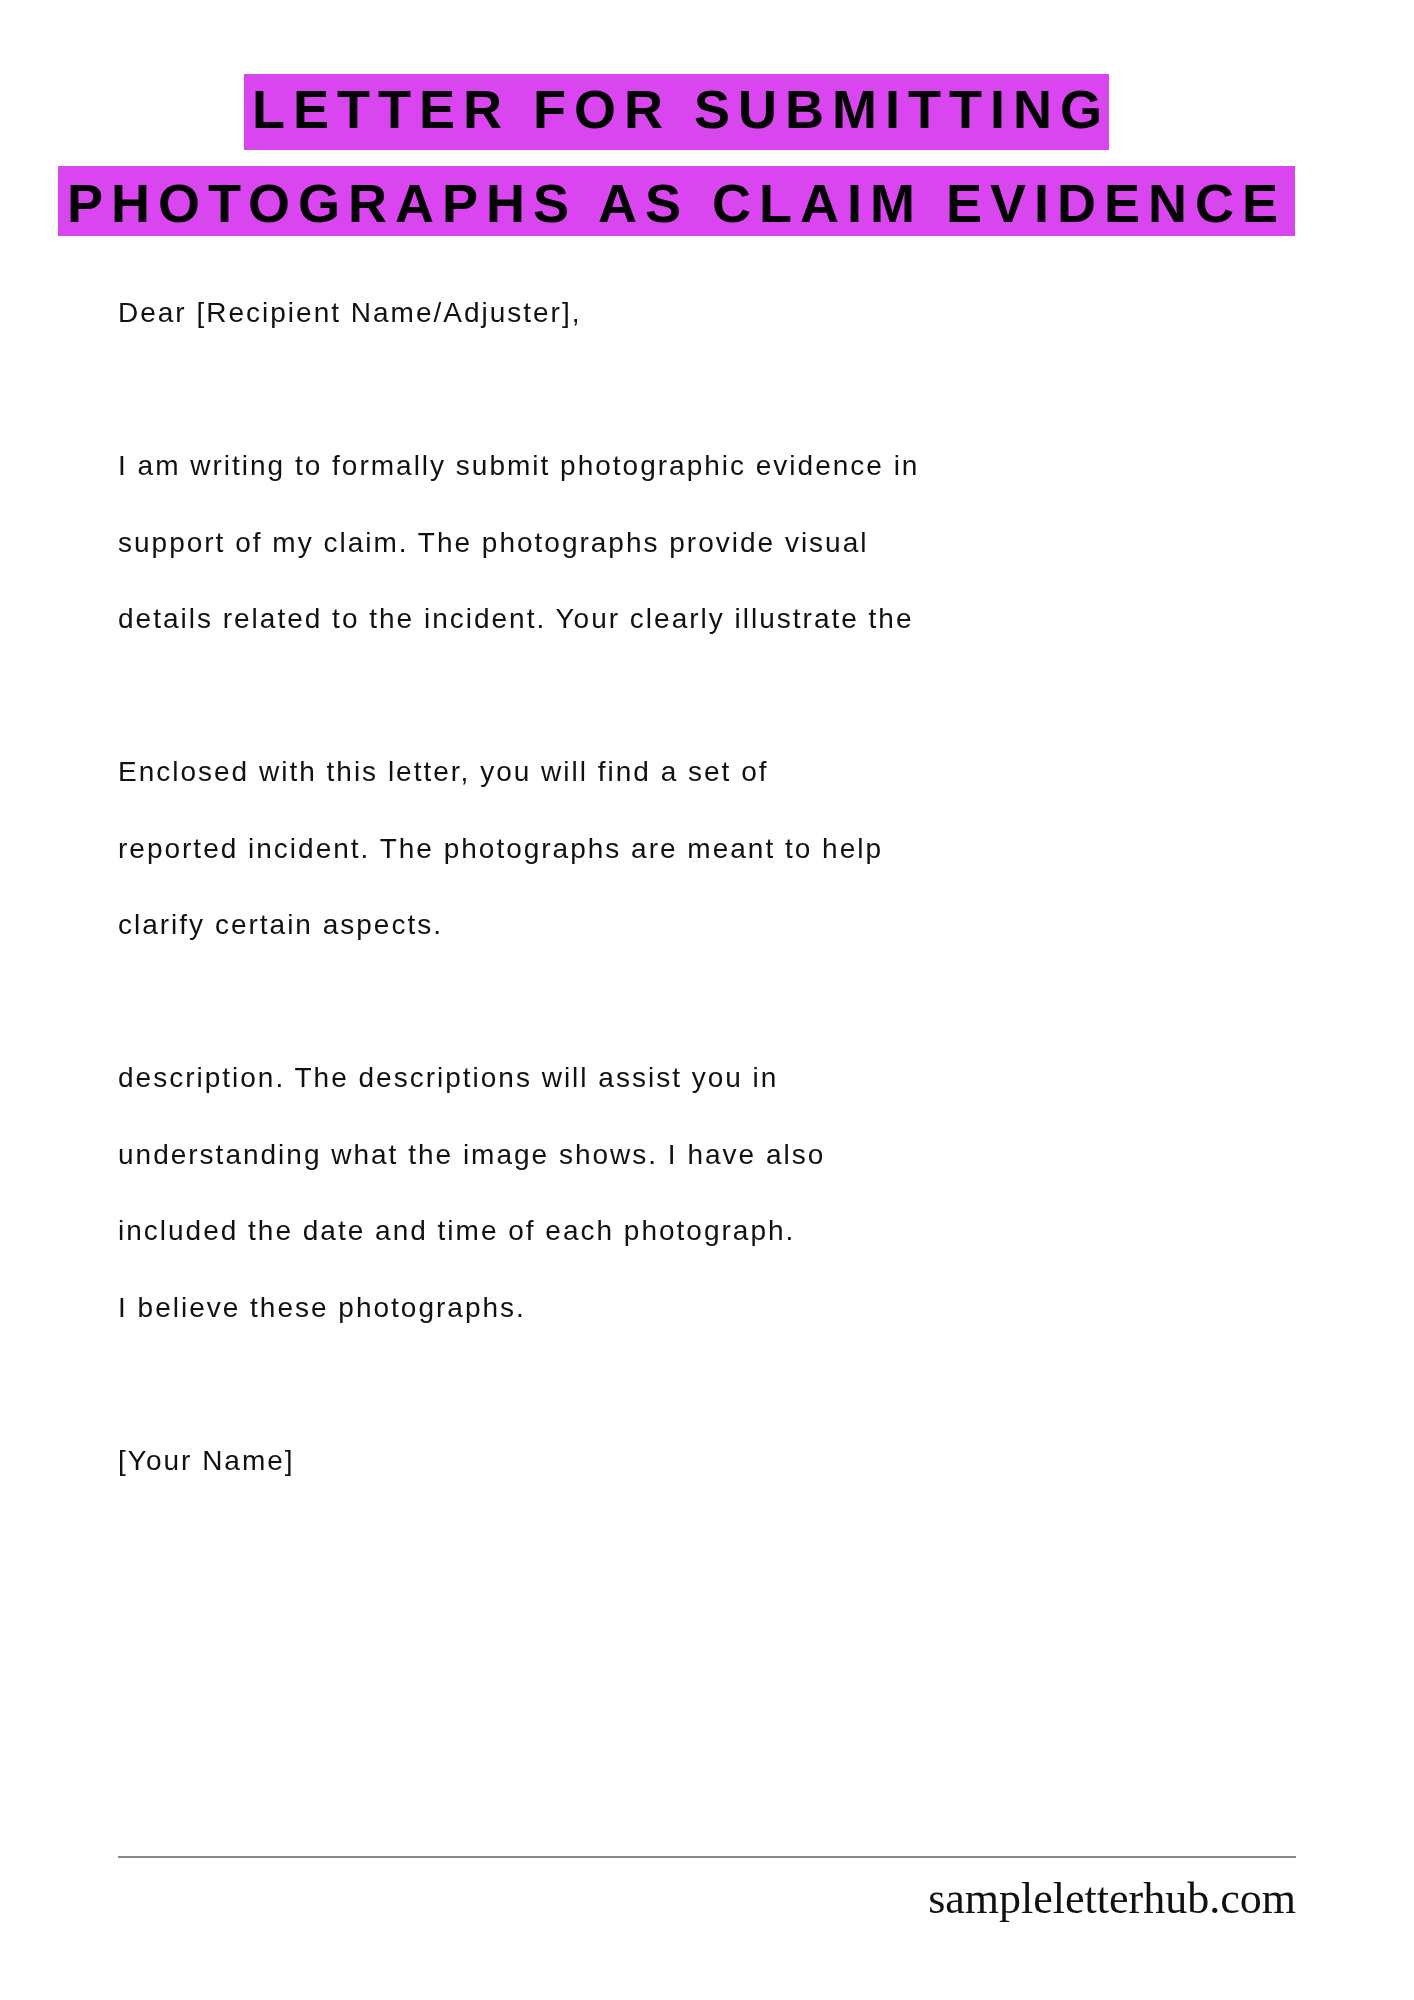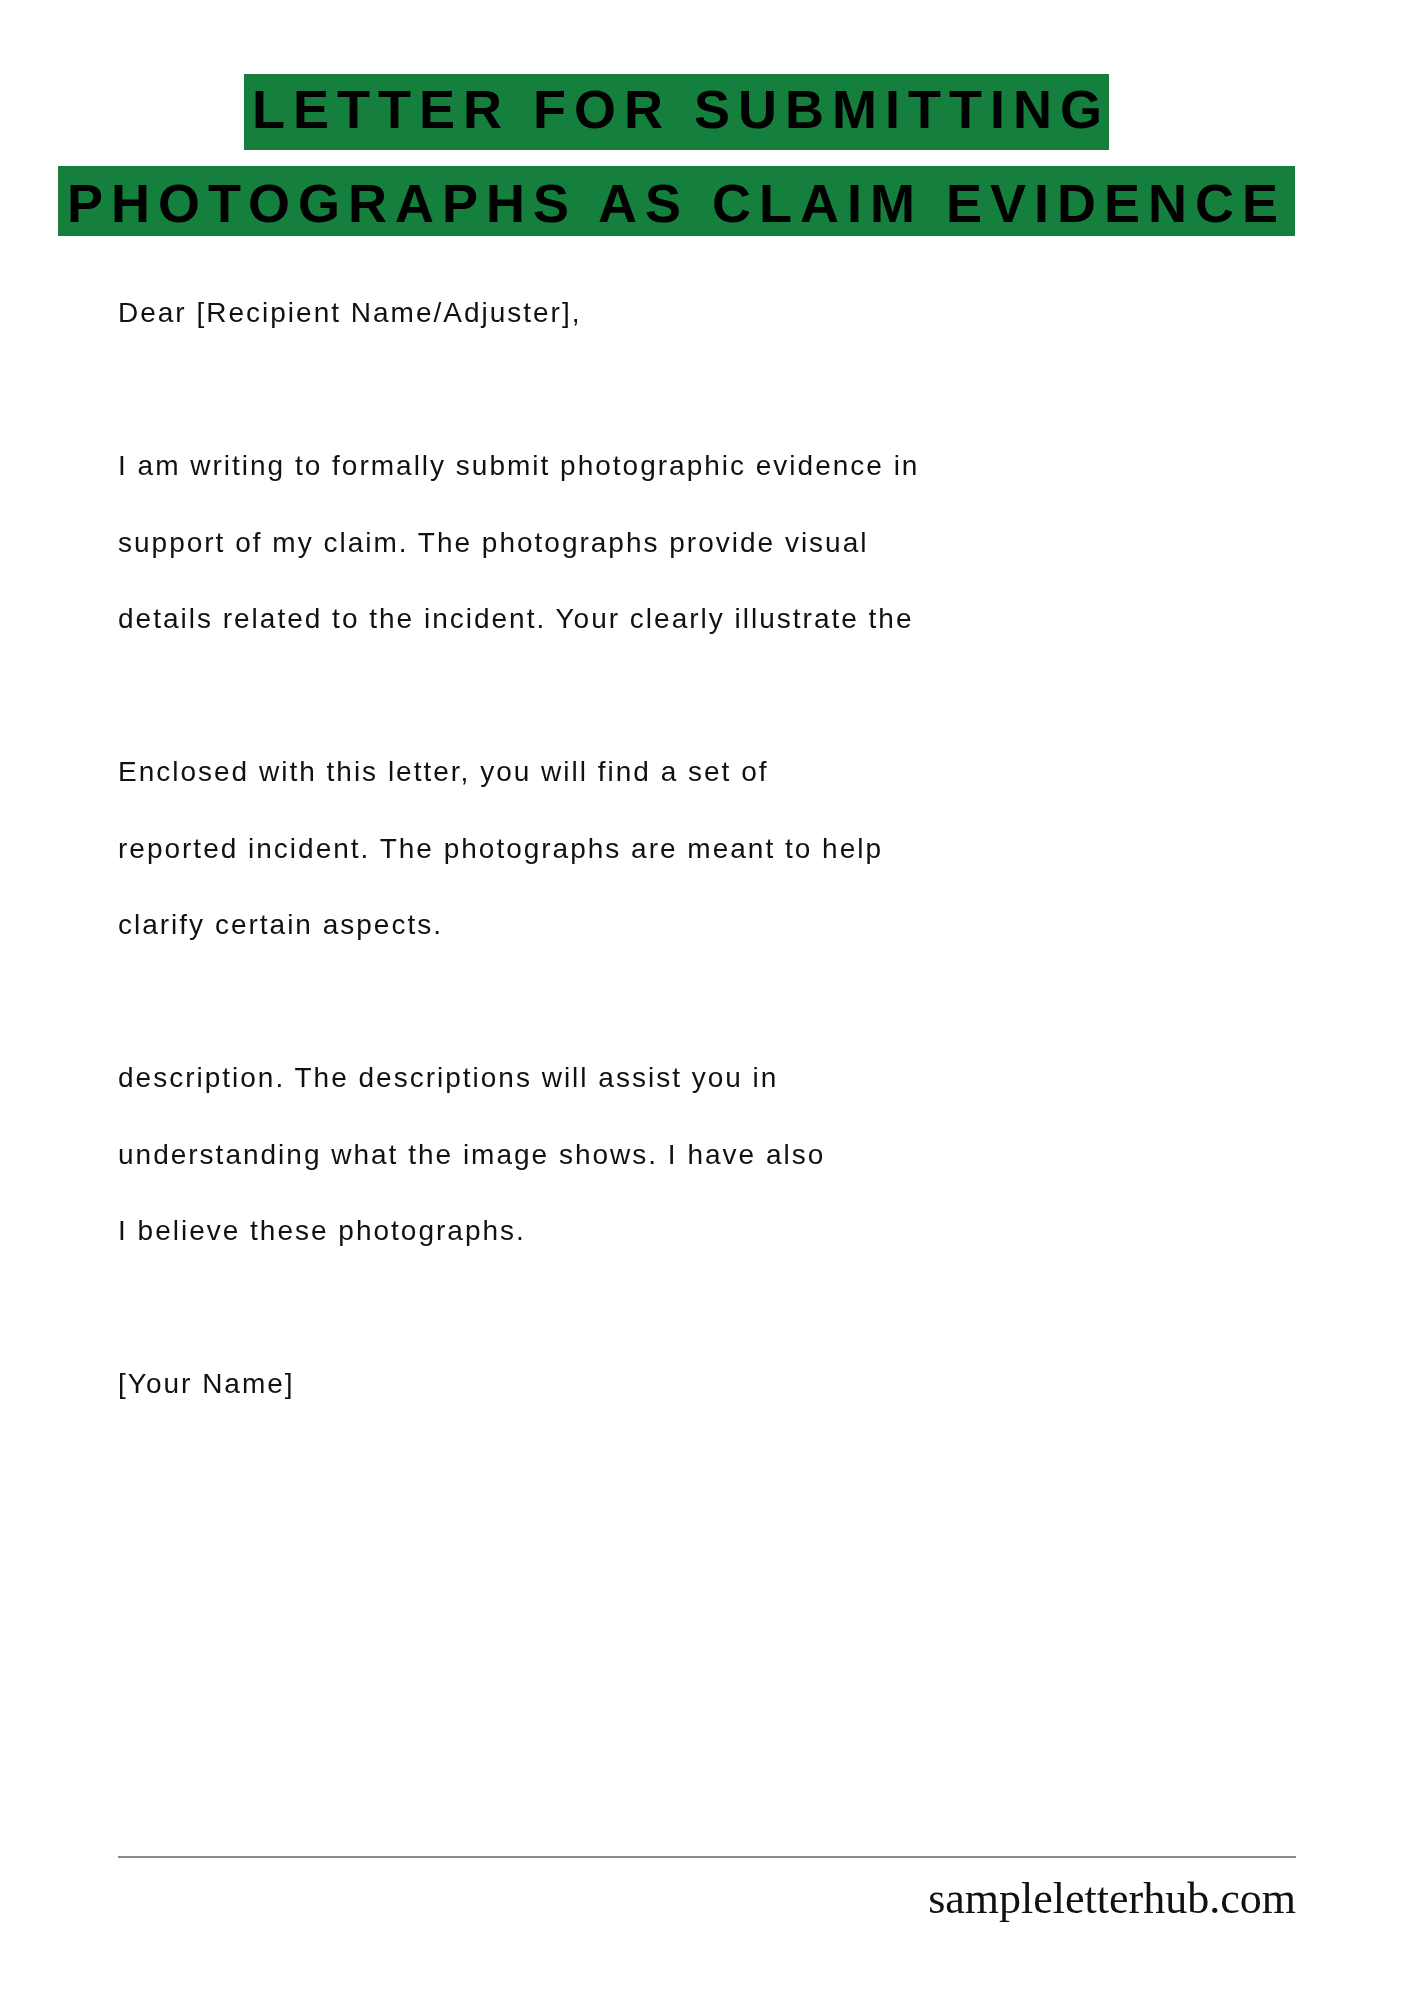--- a/index.html
+++ b/index.html
@@ -8,21 +8,21 @@
       background: #ffffff;
     }
     body {
       width: 1414px;
       height: 2000px;
       position: relative;
       overflow: hidden;
     }
     .title-box {
       position: absolute;
-      background: #15803d;
+      background: #d946ef;
       box-sizing: border-box;
       white-space: nowrap;
       overflow: visible;
     }
     .title-text {
       position: absolute;
       font-family: "Liberation Sans", sans-serif;
       font-weight: bold;
       font-size: 54px;
       line-height: 54px;
@@ -99,20 +99,21 @@
   <div>
     <span class="line">Enclosed with this letter, you will find a set of</span>
     <span class="line">reported incident. The photographs are meant to help</span>
     <span class="line">clarify certain aspects.</span>
   </div>
   <span class="blank"></span>
 
   <div>
     <span class="line">description. The descriptions will assist you in</span>
     <span class="line">understanding what the image shows. I have also</span>
+    <span class="line">included the date and time of each photograph.</span>
     <span class="line">I believe these photographs.</span>
   </div>
   <span class="blank"></span>
 
   <span class="line">[Your Name]</span>
 </div>
 
 <div class="separator"></div>
 <div class="footer-site">sampleletterhub.com</div>
 

